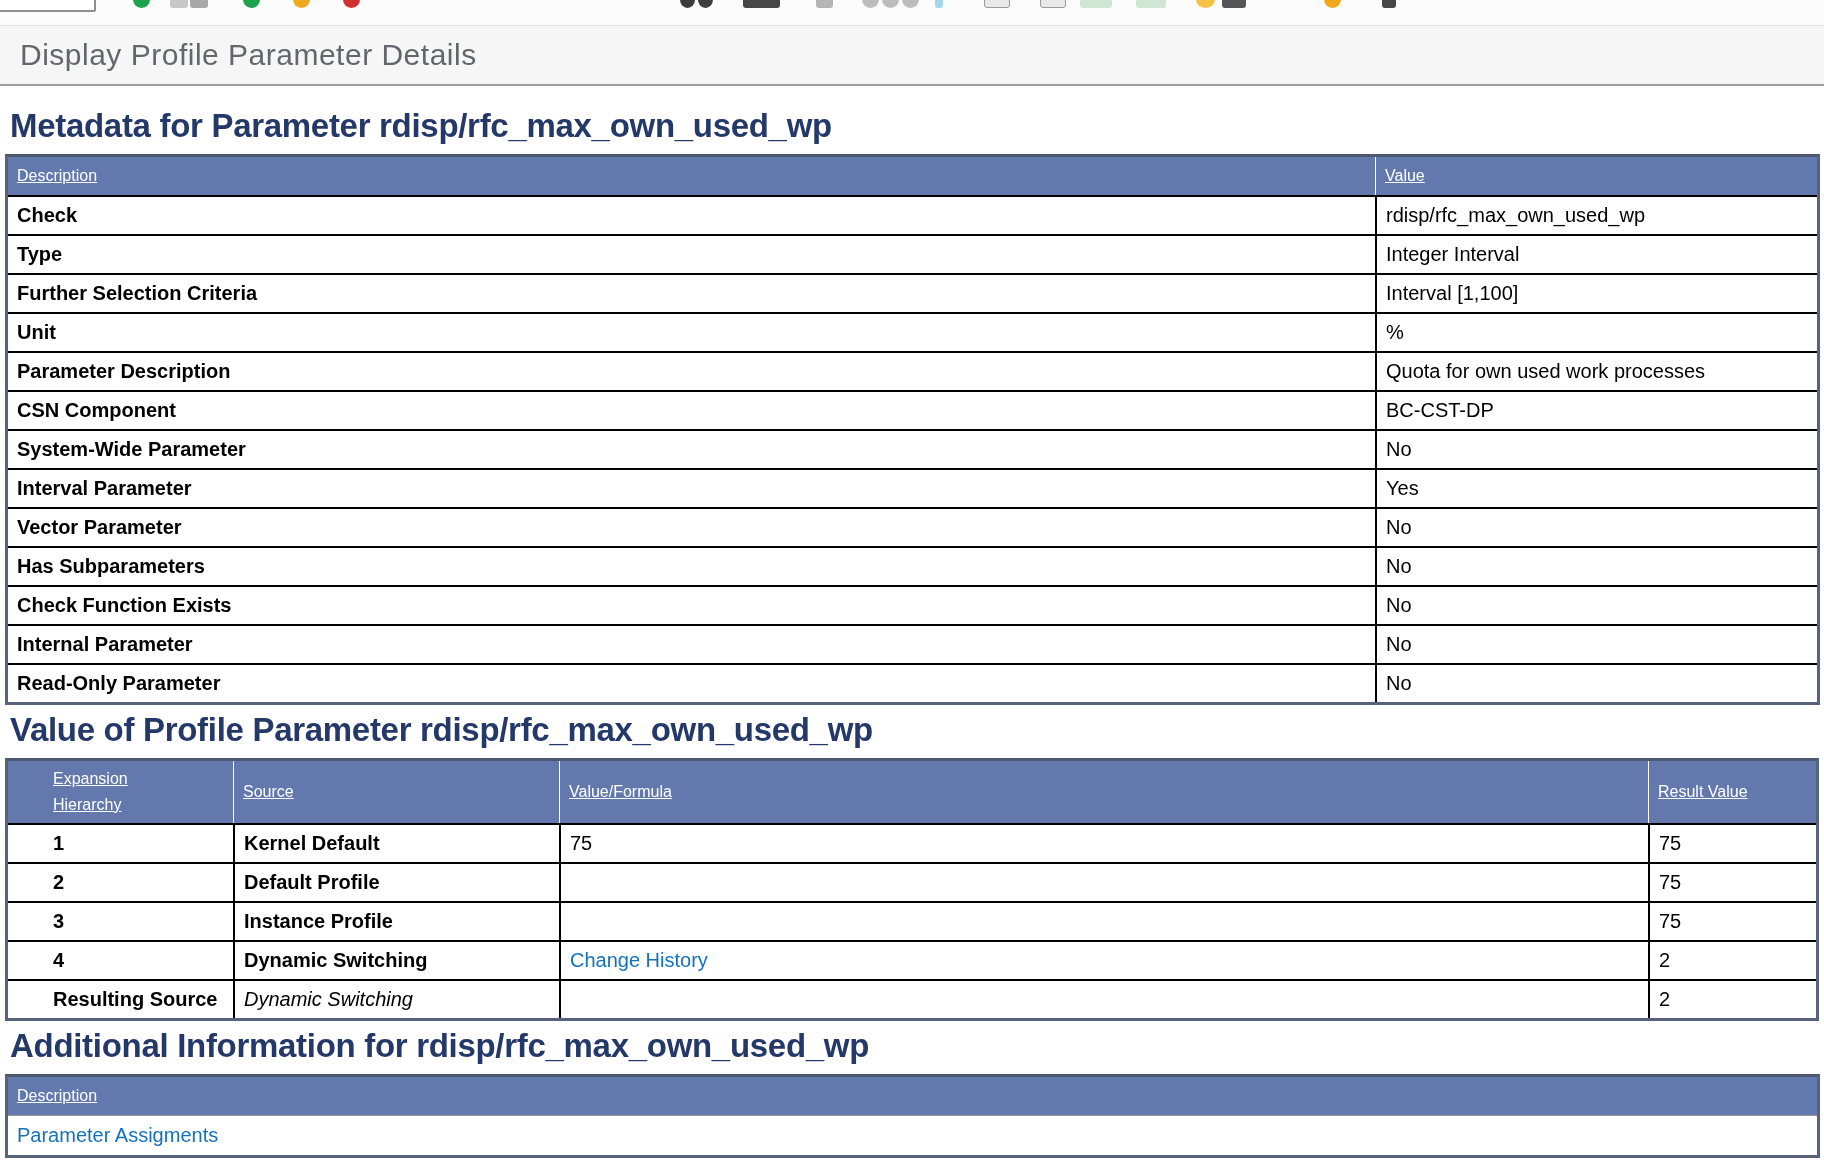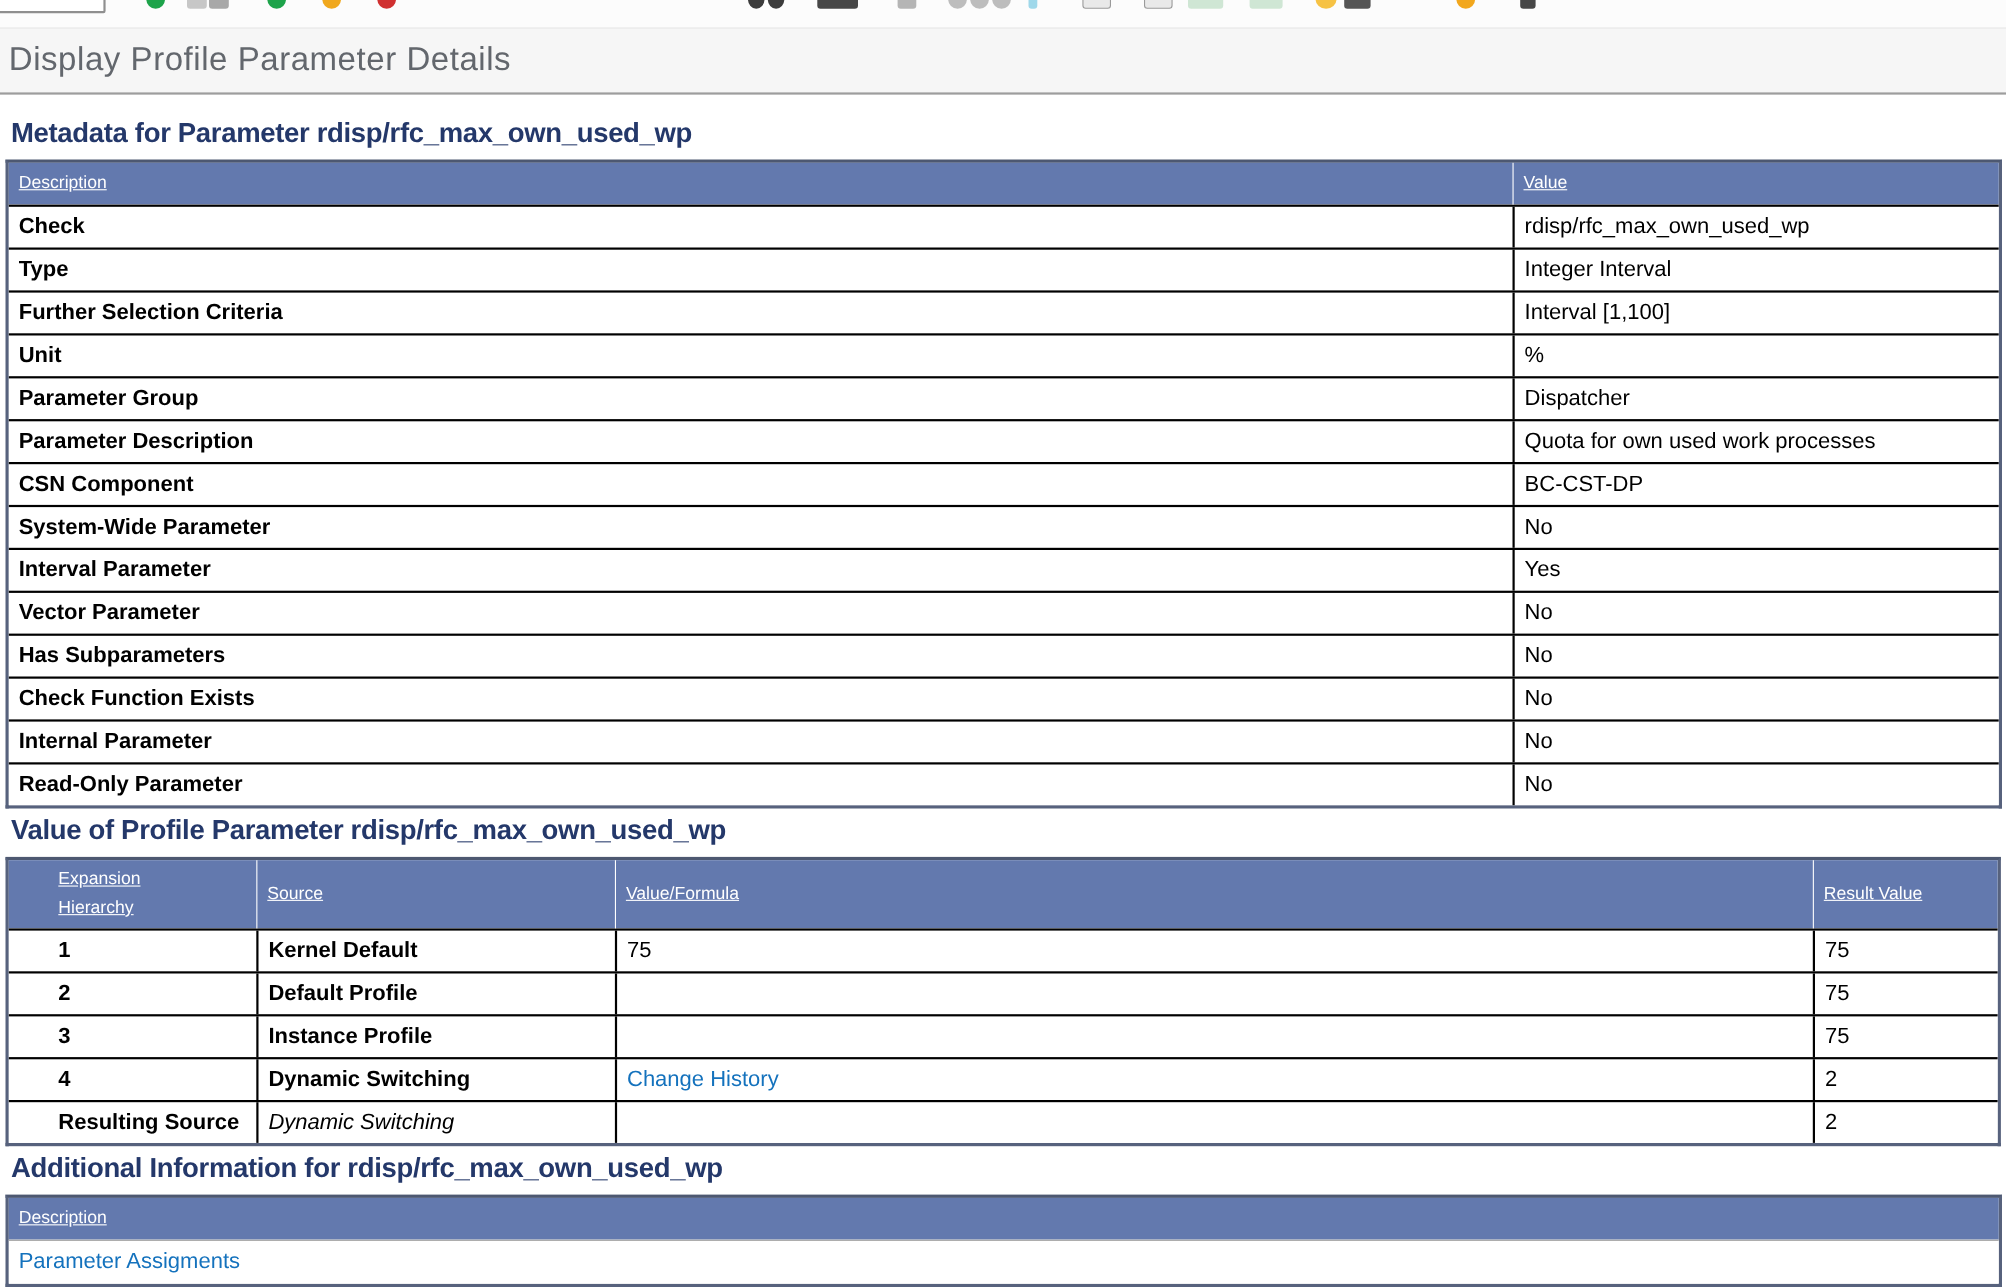--- a/index.html
+++ b/index.html
@@ -14,28 +14,28 @@
   .cmd {
     position: absolute; left: -6px; top: -18px; width: 102px; height: 30px;
     background: #ffffff; border: 2px solid #8f8f8f; border-radius: 2px;
   }
   .ticon { position: absolute; top: -9px; width: 17px; height: 17px; border-radius: 50%; }
   .ticon.sq { border-radius: 3px; }
 
   
   .titlebar {
     height: 60px; background: #f6f6f6; border-bottom: 2px solid #9d9d9d;
-    display: flex; align-items: center; padding-left: 8px;
+    display: flex; align-items: center; padding-left: 20px;
   }
   .titlebar .title { font-size: 30px; color: #63676d; letter-spacing: 0.5px; }
 
   
   .content { background: #fff; }
   h2.sect {
-    margin: 21px 0 9px 10px; font-size: 25px; font-weight: 700; color: #24386a;
+    margin: 21px 0 9px 10px; font-size: 33px; font-weight: 700; color: #24386a;
     letter-spacing: -0.3px;
   }
   h2.sect.tight { margin-top: 6px; }
 
   .tbl { margin-left: 5px; border: 3px solid #57627d; border-top-color: #4d5871; background: #fff; }
   .t-head { background: #6379ae; color: #fff; display: flex; align-items: stretch; }
   .t-head .hc { display: flex; align-items: center; padding-left: 9px; font-size: 16px; text-decoration: underline; }
   .t-head .hc + .hc { border-left: 1px solid #ffffff; }
   .t-row { display: flex; border-top: 2px solid #000; background: #fff; }
   .t-row .bc { display: flex; align-items: center; padding-left: 9px; font-size: 20px; }
@@ -119,24 +119,20 @@
     </div>
     <div class="t-row">
       <div class="bc col-desc bold">Further Selection Criteria</div>
       <div class="bc col-val">Interval [1,100]</div>
     </div>
     <div class="t-row">
       <div class="bc col-desc bold">Unit</div>
       <div class="bc col-val">%</div>
     </div>
     <div class="t-row">
-      <div class="bc col-desc bold">Parameter Group</div>
-      <div class="bc col-val">Dispatcher</div>
-    </div>
-    <div class="t-row">
       <div class="bc col-desc bold">Parameter Description</div>
       <div class="bc col-val">Quota for own used work processes</div>
     </div>
     <div class="t-row">
       <div class="bc col-desc bold">CSN Component</div>
       <div class="bc col-val">BC-CST-DP</div>
     </div>
     <div class="t-row">
       <div class="bc col-desc bold">System-Wide Parameter</div>
       <div class="bc col-val">No</div>

